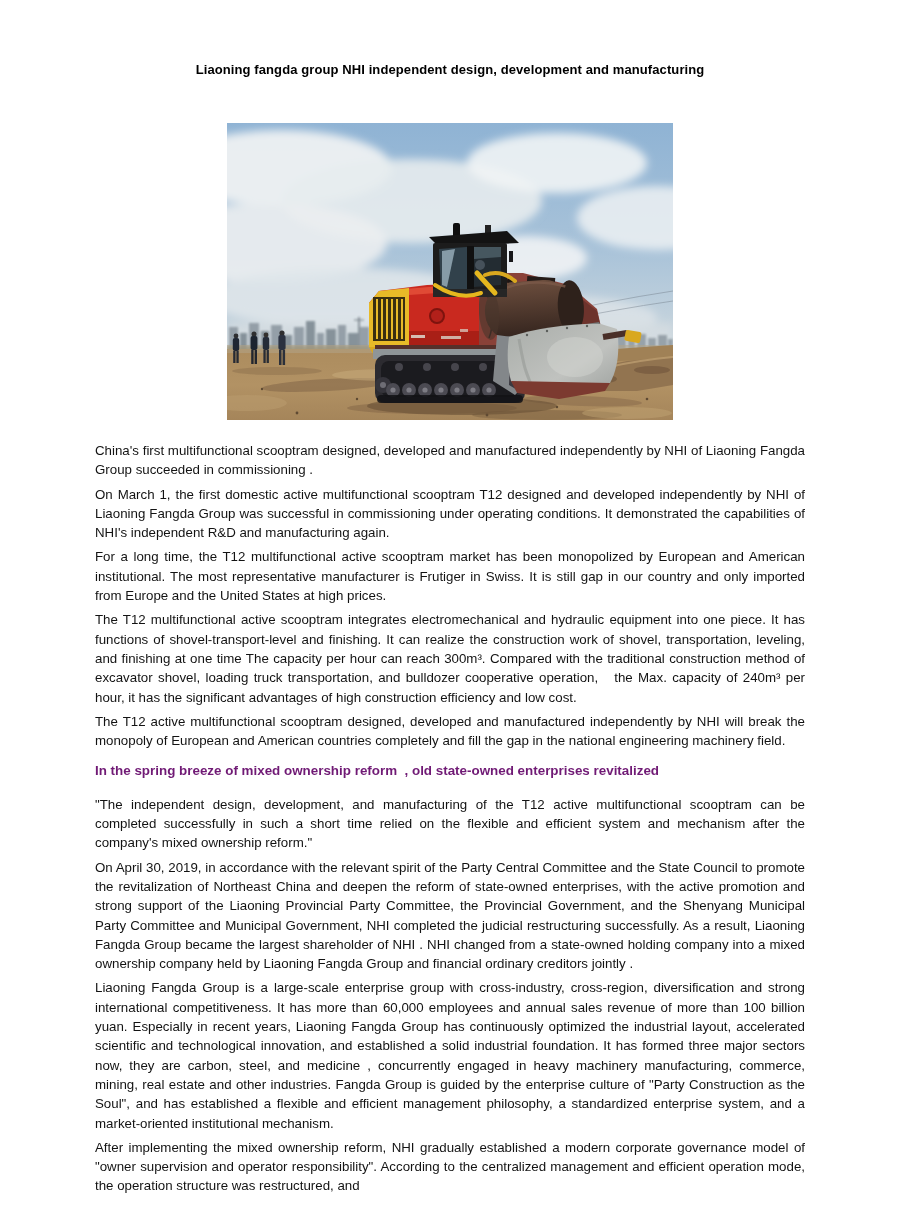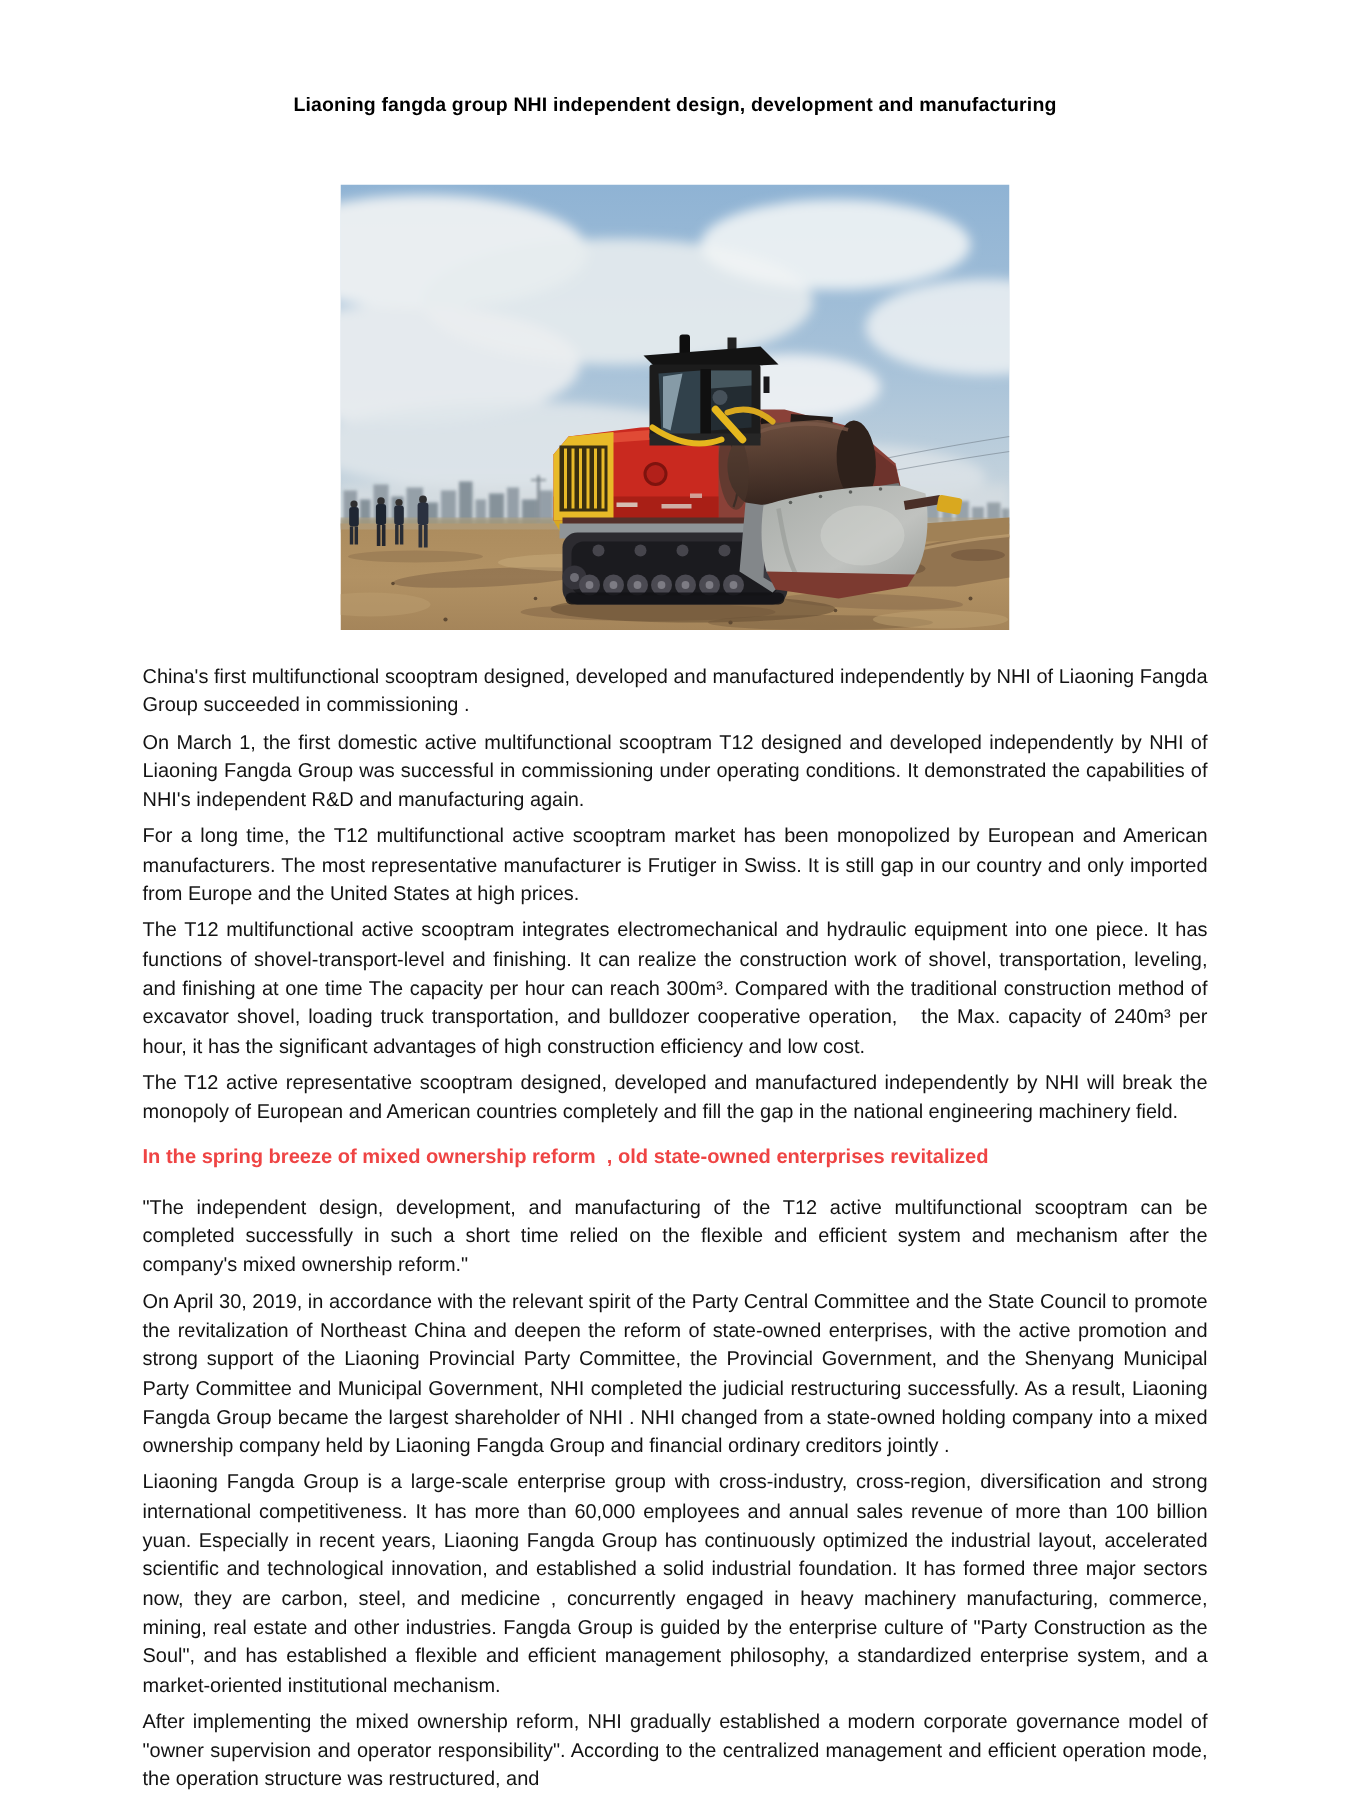--- a/index.html
+++ b/index.html
@@ -16,21 +16,21 @@
   h1.title span { display:block; }
   figure.photo { width:446px; height:297px; margin:42px auto 0; padding:0; }
   figure.photo svg { display:block; }
   .content { margin-top:21px; }
   .content p {
     margin:0 0 5px 0; font-size:13.3px; line-height:19.3px;
     text-align:justify; color:#131313;
   }
   .content h2 {
     margin:11px 0 14px 0; font-size:13.4px; line-height:19.3px;
-    font-weight:700; color:#ef4444; text-align:left;
+    font-weight:700; color:#701a75; text-align:left;
   }
 </style>
 </head>
 <body>
 
 <div class="page">
 
   <h1 class="title">
     <span>Liaoning fangda group NHI independent design, development and manufacturing</span>
   </h1>
@@ -286,23 +286,23 @@
           <path d="M250,150 L268,170" stroke="#e5b71e" stroke-width="5"></path>
           <path d="M258,152 Q274,146 288,158" stroke="#d9a81f" stroke-width="4"></path>
         </g>
       </g>
     </svg>
   </figure>
 
   <div class="content">
     <p>China's first multifunctional scooptram designed, developed and manufactured independently by NHI of Liaoning Fangda Group succeeded in commissioning .</p>
     <p>On March 1, the first domestic active multifunctional scooptram T12 designed and developed independently by NHI of Liaoning Fangda Group was successful in commissioning under operating conditions. It demonstrated the capabilities of NHI's independent R&amp;D and manufacturing again.</p>
-    <p>For a long time, the T12 multifunctional active scooptram market has been monopolized by European and American manufacturers. The most representative manufacturer is Frutiger in Swiss. It is still gap in our country and only imported from Europe and the United States at high prices.</p>
+    <p>For a long time, the T12 multifunctional active scooptram market has been monopolized by European and American institutional. The most representative manufacturer is Frutiger in Swiss. It is still gap in our country and only imported from Europe and the United States at high prices.</p>
     <p>The T12 multifunctional active scooptram integrates electromechanical and hydraulic equipment into one piece. It has functions of shovel-transport-level and finishing. It can realize the construction work of shovel, transportation, leveling, and finishing at one time The capacity per hour can reach 300m³. Compared with the traditional construction method of excavator shovel, loading truck transportation, and bulldozer cooperative operation,&nbsp;&nbsp; the Max. capacity of 240m³ per hour, it has the significant advantages of high construction efficiency and low cost.</p>
-    <p>The T12 active representative scooptram designed, developed and manufactured independently by NHI will break the monopoly of European and American countries completely and fill the gap in the national engineering machinery field.</p>
+    <p>The T12 active multifunctional scooptram designed, developed and manufactured independently by NHI will break the monopoly of European and American countries completely and fill the gap in the national engineering machinery field.</p>
     <h2>In the spring breeze of mixed ownership reform&nbsp;&nbsp;, old state-owned enterprises revitalized</h2>
     <p>"The independent design, development, and manufacturing of the T12 active multifunctional scooptram can be completed successfully in such a short time relied on the flexible and efficient system and mechanism after the company's mixed ownership reform."</p>
     <p>On April 30, 2019, in accordance with the relevant spirit of the Party Central Committee and the State Council to promote the revitalization of Northeast China and deepen the reform of state-owned enterprises, with the active promotion and strong support of the Liaoning Provincial Party Committee, the Provincial Government, and the Shenyang Municipal Party Committee and Municipal Government, NHI completed the judicial restructuring successfully. As a result, Liaoning Fangda Group became the largest shareholder of NHI . NHI changed from a state-owned holding company into a mixed ownership company held by Liaoning Fangda Group and financial ordinary creditors jointly .</p>
     <p>Liaoning Fangda Group is a large-scale enterprise group with cross-industry, cross-region, diversification and strong international competitiveness. It has more than 60,000 employees and annual sales revenue of more than 100 billion yuan. Especially in recent years, Liaoning Fangda Group has continuously optimized the industrial layout, accelerated scientific and technological innovation, and established a solid industrial foundation. It has formed three major sectors now, they are carbon, steel, and medicine , concurrently engaged in heavy machinery manufacturing, commerce, mining, real estate and other industries. Fangda Group is guided by the enterprise culture of "Party Construction as the Soul", and has established a flexible and efficient management philosophy, a standardized enterprise system, and a market-oriented institutional mechanism.</p>
     <p>After implementing the mixed ownership reform, NHI gradually established a modern corporate governance model of "owner supervision and operator responsibility". According to the centralized management and efficient operation mode, the operation structure was restructured, and</p>
   </div>
 
 </div>
 
 </body></html>

